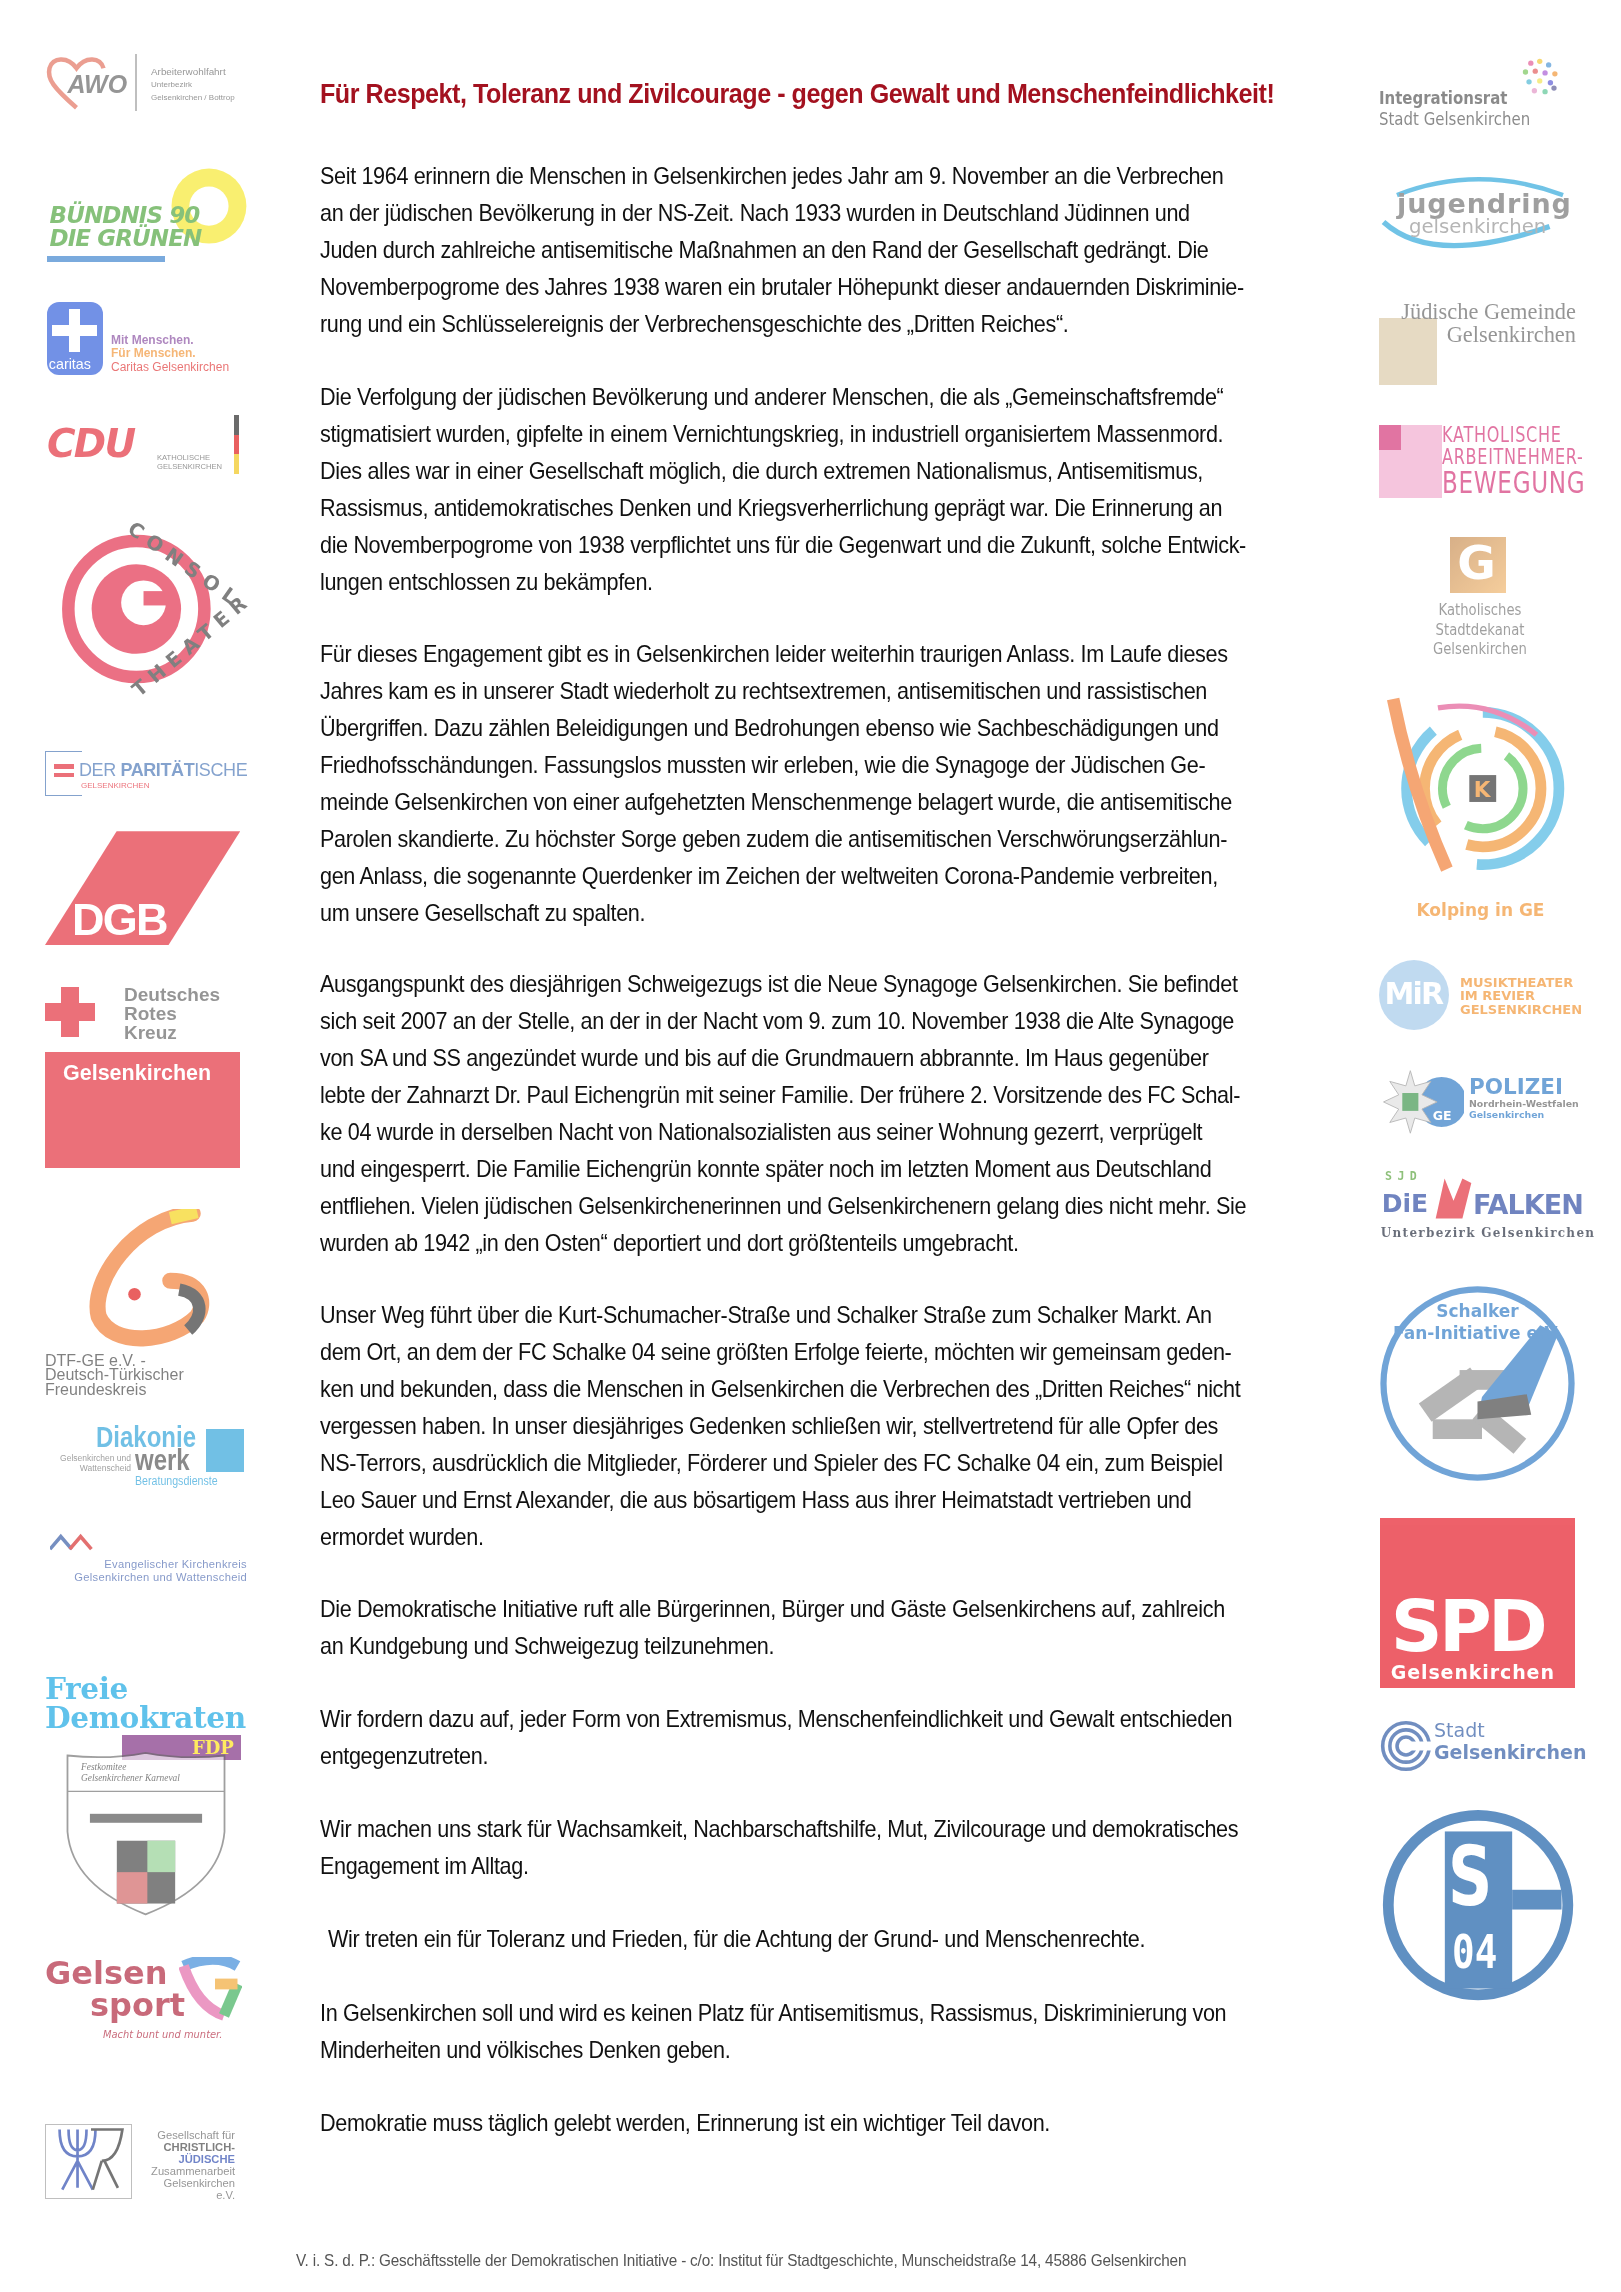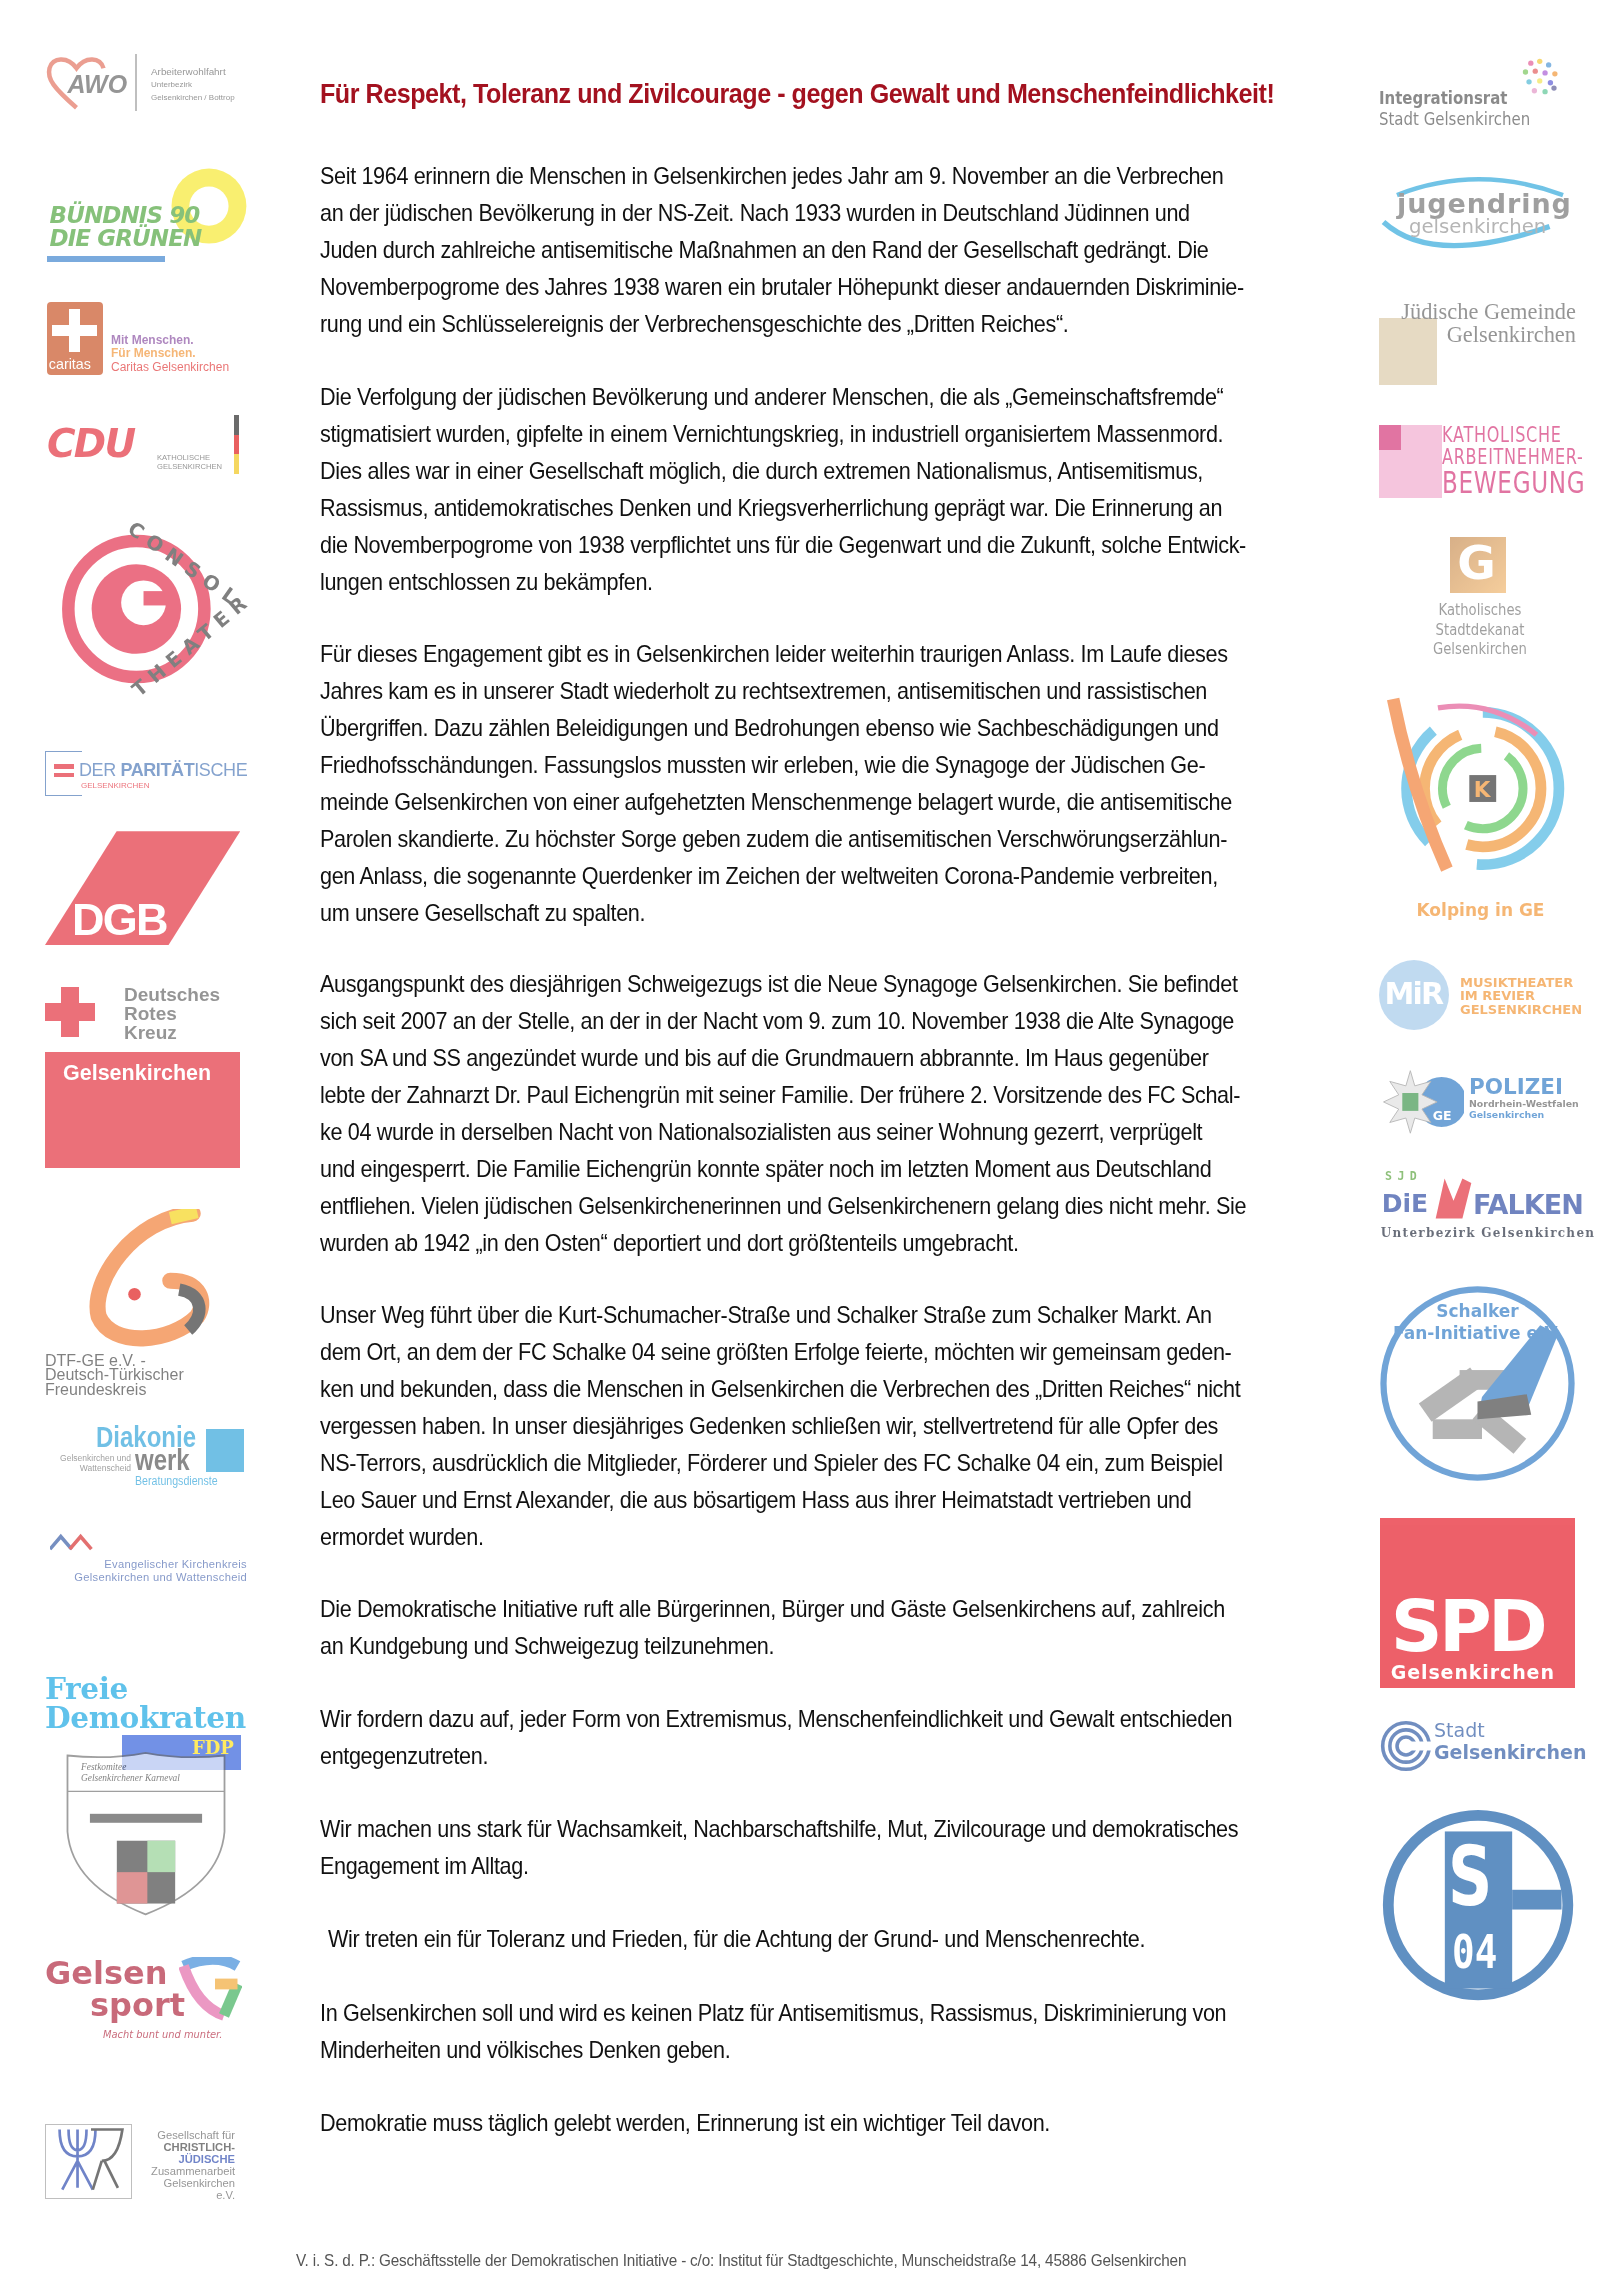--- a/index.html
+++ b/index.html
@@ -109,21 +109,21 @@
       <circle cx="65" cy="55" r="42"></circle>
     </g>
     <circle cx="65" cy="55" r="22" fill="#fff"></circle>
   </svg>
   <div style="position:absolute;left:4.5px;top:45px;font:italic bold 23px 'DejaVu Sans',sans-serif;color:#3d9c2a;letter-spacing:-0.9px;">BÜNDNIS 90</div>
   <div style="position:absolute;left:4.5px;top:68px;font:italic bold 23px 'DejaVu Sans',sans-serif;color:#3d9c2a;letter-spacing:-0.9px;">DIE GRÜNEN</div>
   <div style="position:absolute;left:1.8px;top:99px;width:118px;height:6.3px;background:#2876c8;"></div>
 </div>
 
 <div class="logo" style="left:47px;top:302px;width:206px;height:73px;">
-  <div style="position:absolute;left:0;top:0;width:56px;height:73px;background:#c2410c;border-radius:4px;">
+  <div style="position:absolute;left:0;top:0;width:56px;height:73px;background:#1d4ed8;border-radius:12px;">
     <div style="position:absolute;left:22.4px;top:7.2px;width:10.7px;height:43px;background:#fff;"></div>
     <div style="position:absolute;left:5.4px;top:23px;width:45px;height:10.7px;background:#fff;"></div>
     <div style="position:absolute;left:1.8px;top:54px;font-size:14.3px;color:#fff;">caritas</div>
   </div>
   <div style="position:absolute;left:64px;top:32px;font-size:12px;line-height:13.4px;">
     <div style="color:#7d3e98;font-weight:bold;">Mit Menschen.</div>
     <div style="color:#f08a24;font-weight:bold;">Für Menschen.</div>
     <div style="color:#d22;">Caritas Gelsenkirchen</div>
   </div>
 </div>
@@ -213,21 +213,21 @@
     <div>Evangelischer Kirchenkreis</div>
     <div>Gelsenkirchen und Wattenscheid</div>
   </div>
 </div>
 
 <div class="logo" style="left:45px;top:1674px;width:202px;height:90px;">
   <div style="position:absolute;left:0;top:0;font:bold 29.6px 'DejaVu Serif',serif;color:#009ee0;line-height:29px;letter-spacing:-0.4px;">
     <div>Freie</div>
     <div>Demokraten</div>
   </div>
-  <div style="position:absolute;left:77px;top:61px;width:119px;height:35px;background:#1d4ed8;">
+  <div style="position:absolute;left:77px;top:61px;width:119px;height:25px;background:#701a75;">
     <div style="position:absolute;right:7.2px;top:1.8px;font:bold 18px 'DejaVu Serif',serif;color:#ffe000;">FDP</div>
   </div>
 </div>
 
 <div class="logo" style="left:63px;top:1751px;width:166px;height:166px;">
   <svg width="166" height="166" viewBox="0 0 185 185">
     <path d="M5 5 Q50 10 92 2 Q135 10 180 5 L180 90 Q175 150 92 182 Q10 150 5 90 Z" fill="#fff" stroke="#666" stroke-width="2"></path>
     <line x1="5" y1="45" x2="180" y2="45" stroke="#666" stroke-width="1.5"></line>
     <rect x="30" y="70" width="125" height="10" fill="#444"></rect>
     <rect x="60" y="100" width="65" height="70" fill="#333"></rect>

